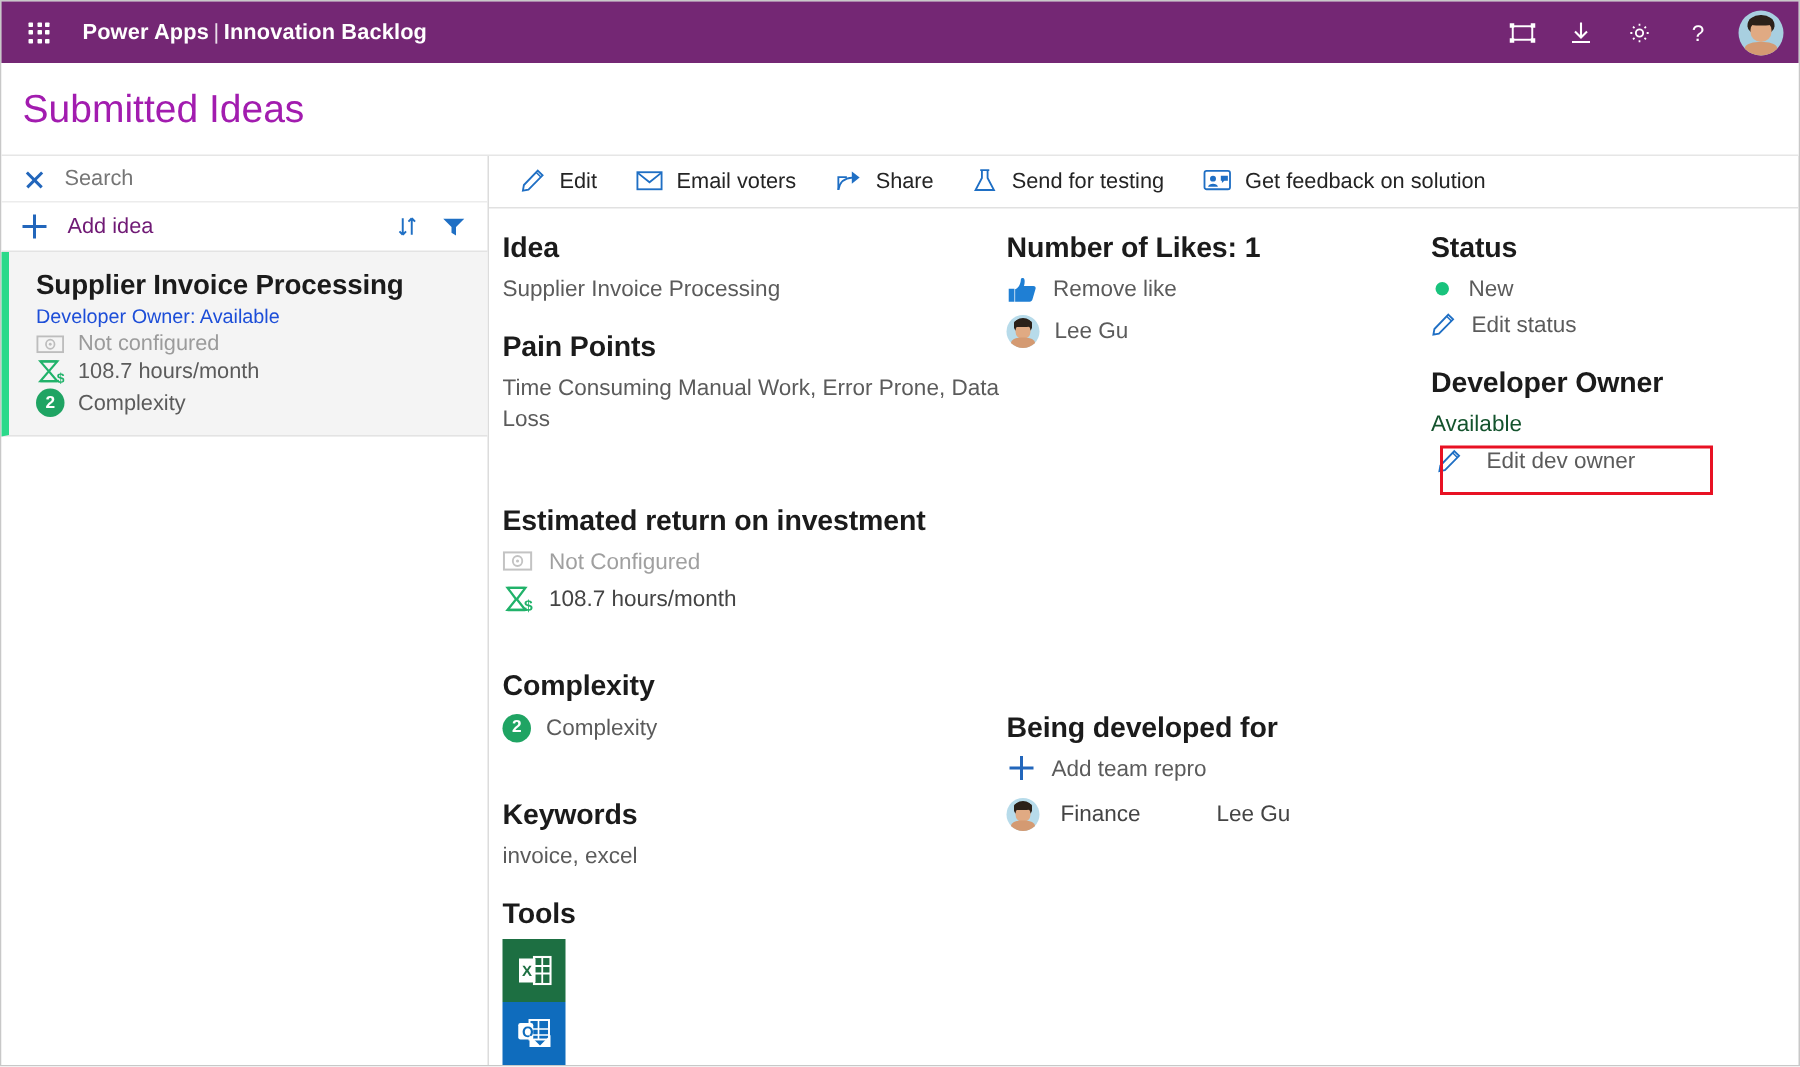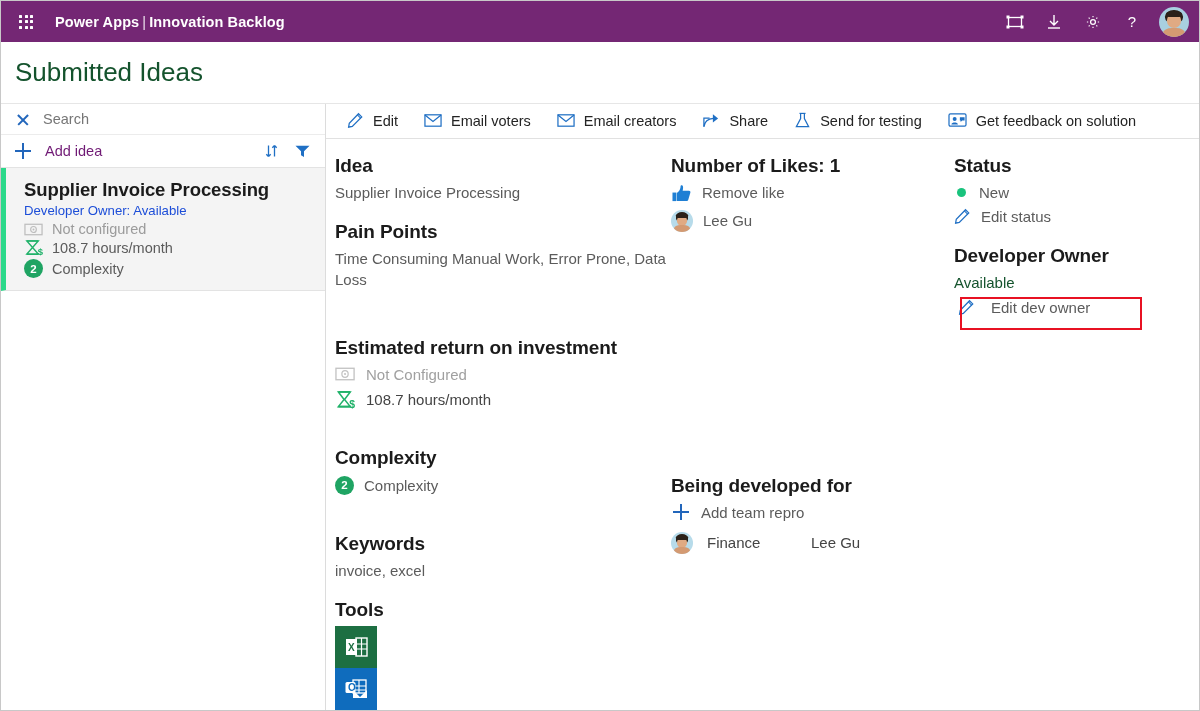--- a/index.html
+++ b/index.html
@@ -72,21 +72,21 @@
   
   .page-title-bar {
     height: 62px;
     display: flex; align-items: center;
     padding-left: 14px;
     border-bottom: 1px solid #e6e6e6;
     background: #fff;
   }
   .page-title {
     font-size: 26px;
-    color: #14532d;
+    color: #a21caf;
     font-weight: normal;
   }
 
   
   .body-split { display: flex; height: 606px; }
 
   
   .left-panel {
     width: 330px;
     border-right: 1px solid #dcdcdc;
@@ -360,27 +360,20 @@
         </div>
 
         <div class="cmd">
           <svg width="18" height="15" viewBox="0 0 19 15">
             <rect x="1" y="1.5" width="17" height="12" fill="none" stroke="#1f6fc4" stroke-width="1.3"></rect>
             <path d="M1 1.8 L9.5 8.6 L18 1.8" fill="none" stroke="#1f6fc4" stroke-width="1.3"></path>
           </svg>
           <span>Email voters</span>
         </div>
 
-        <div class="cmd">
-          <svg width="18" height="15" viewBox="0 0 19 15">
-            <rect x="1" y="1.5" width="17" height="12" fill="none" stroke="#1f6fc4" stroke-width="1.3"></rect>
-            <path d="M1 1.8 L9.5 8.6 L18 1.8" fill="none" stroke="#1f6fc4" stroke-width="1.3"></path>
-          </svg>
-          <span>Email creators</span>
-        </div>
 
         <div class="cmd">
           <svg width="18" height="17" viewBox="0 0 19 17">
             <path d="M2 15 V6 H8" fill="none" stroke="#1f6fc4" stroke-width="1.3"></path>
             <path d="M2 15 C3 8 8 6.5 12 6.3" fill="none" stroke="#1f6fc4" stroke-width="1.3"></path>
             <path d="M11.5 2 L17 6.3 L11.5 10.6 Z" fill="#1f6fc4"></path>
           </svg>
           <span>Share</span>
         </div>
 

